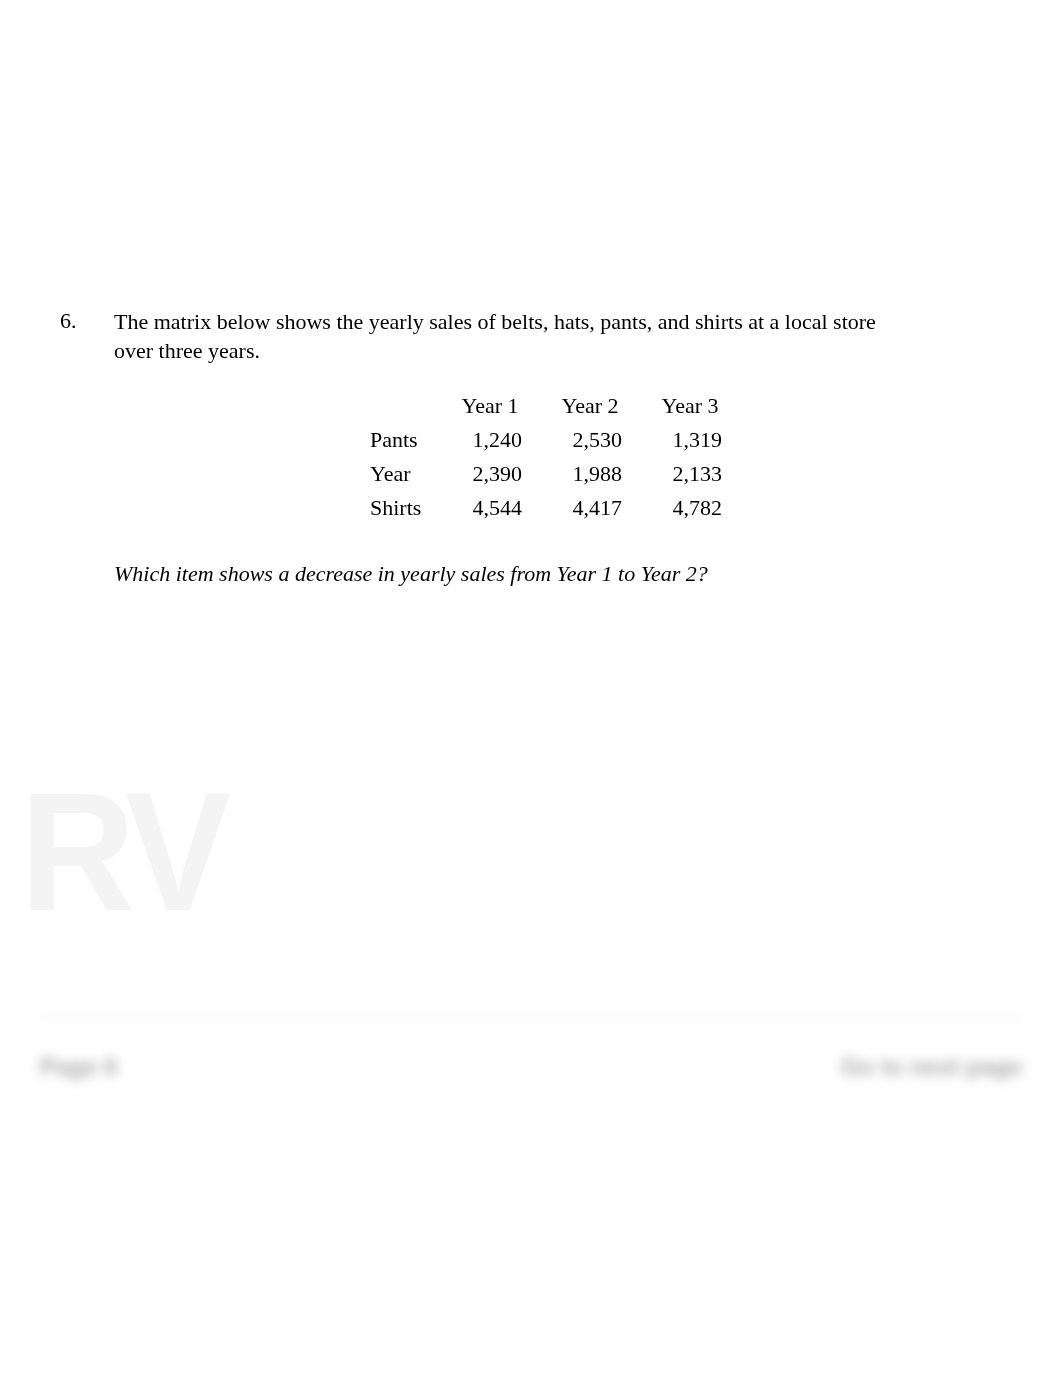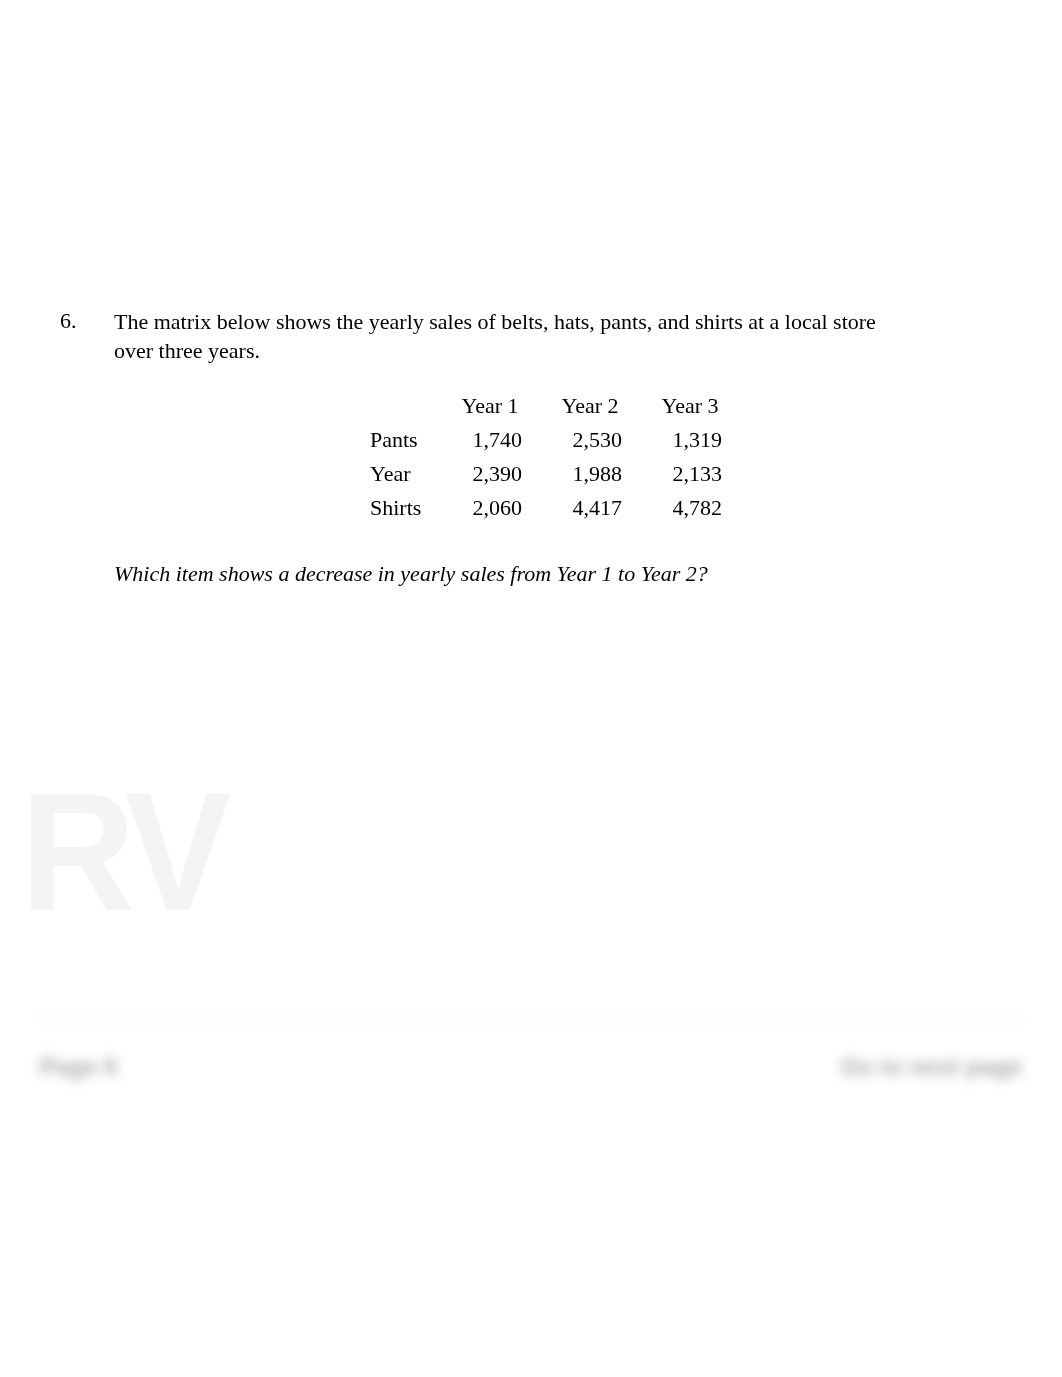--- a/index.html
+++ b/index.html
@@ -111,36 +111,36 @@
   <div class="matrix-area">
     <div class="matrix-header-row">
       <div class="row-label"></div>
       <div class="col-cell">Year 1</div>
       <div class="col-cell">Year 2</div>
       <div class="col-cell">Year 3</div>
     </div>
 
     <div class="matrix-data-row">
       <div class="row-label">Pants</div>
-      <div class="col-cell">1,740</div>
+      <div class="col-cell">1,240</div>
       <div class="col-cell">2,530</div>
       <div class="col-cell">1,319</div>
     </div>
 
     <div class="matrix-data-row">
       <div class="row-label">Year</div>
       <div class="col-cell">2,390</div>
       <div class="col-cell">1,988</div>
       <div class="col-cell">2,133</div>
     </div>
 
 
     <div class="matrix-data-row">
       <div class="row-label">Shirts</div>
-      <div class="col-cell">2,060</div>
+      <div class="col-cell">4,544</div>
       <div class="col-cell">4,417</div>
       <div class="col-cell">4,782</div>
     </div>
   </div>
 
   <div class="follow-up">Which item shows a decrease in yearly sales from Year 1 to Year 2?</div>
 </div>
 
 <div class="watermark">RV</div>
 

